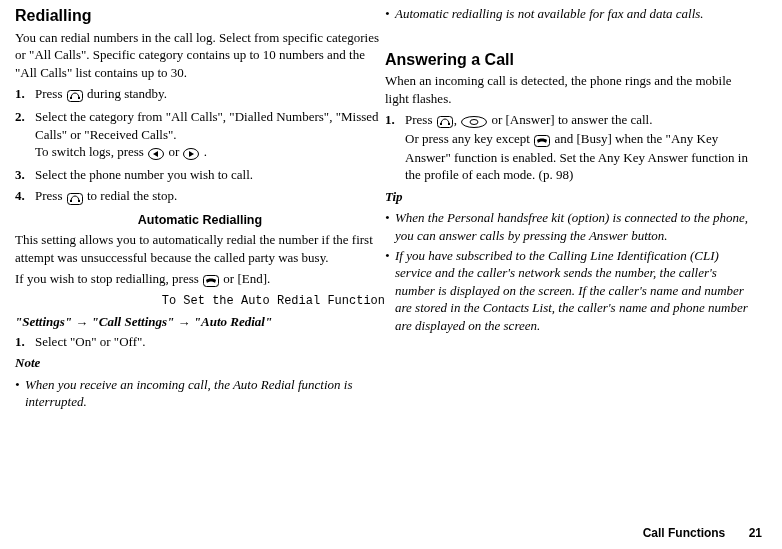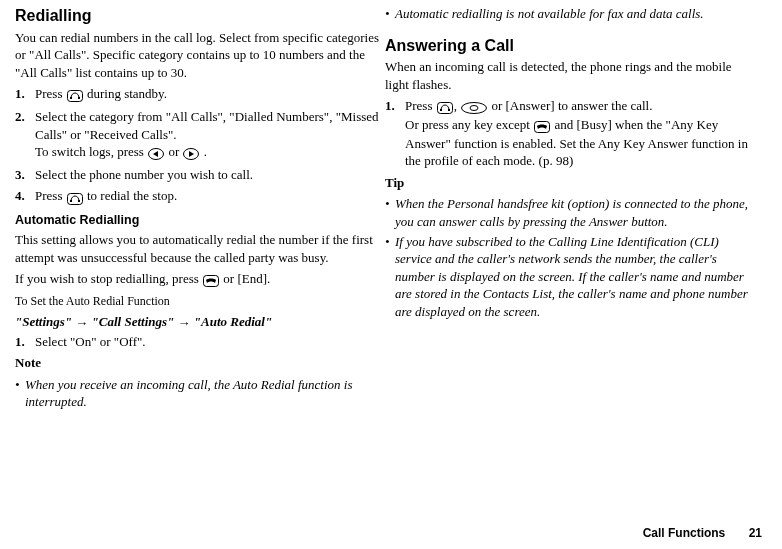--- a/index.html
+++ b/index.html
@@ -25,24 +25,26 @@
     font-family: Arial, Helvetica, sans-serif;
     font-weight: bold;
     font-size: 16px;
     margin: 0 0 2px 0;
   }
   h3.sub {
     font-family: Arial, Helvetica, sans-serif;
     font-weight: bold;
     font-size: 12.5px;
     margin: 6px 0 2px 0;
+    text-align: center;
   }
   .sans {
-    font-family: Liberation Serif, serif;
+    font-family: Liberation Mono, monospace;
     font-size: 12px;
+    text-align: right;
   }
   p {
     margin: 0 0 4px 0;
   }
   .ol {
     margin: 2px 0 4px 0;
   }
   .li {
     display: flex;
     margin-bottom: 4px;
@@ -50,20 +52,21 @@
   .num {
     font-weight: bold;
     width: 20px;
     flex-shrink: 0;
   }
   .li-body {
     flex: 1;
   }
   .note-lbl, .tip-lbl {
     font-weight: bold;
+    font-style: italic;
     margin-top: 2px;
   }
   .note-item, .tip-item {
     font-style: italic;
     display: flex;
     margin-bottom: 2px;
   }
   .bullet {
     width: 10px;
     flex-shrink: 0;
@@ -204,21 +207,21 @@
       <span>When you receive an incoming call, the Auto Redial function is interrupted.</span>
     </div>
   </div>
 
   <div class="col">
     <div class="note-item">
       <span class="bullet">•</span>
       <span>Automatic redialling is not available for fax and data calls.</span>
     </div>
 
-    <h2 class="sect" style="margin-top:12px">Answering a Call</h2>
+    <h2 class="sect" style="margin-top:26px">Answering a Call</h2>
     <p>When an incoming call is detected, the phone rings and the mobile light flashes.</p>
 
     <div class="li">
       <span class="num">1.</span>
       <span class="li-body">
         <span>Press </span>
         <span class="icon"><svg width="16" height="12">
               <use href="#call-key"></use>
             </svg></span><span>, </span>
         <span class="icon"><svg width="26" height="12">

